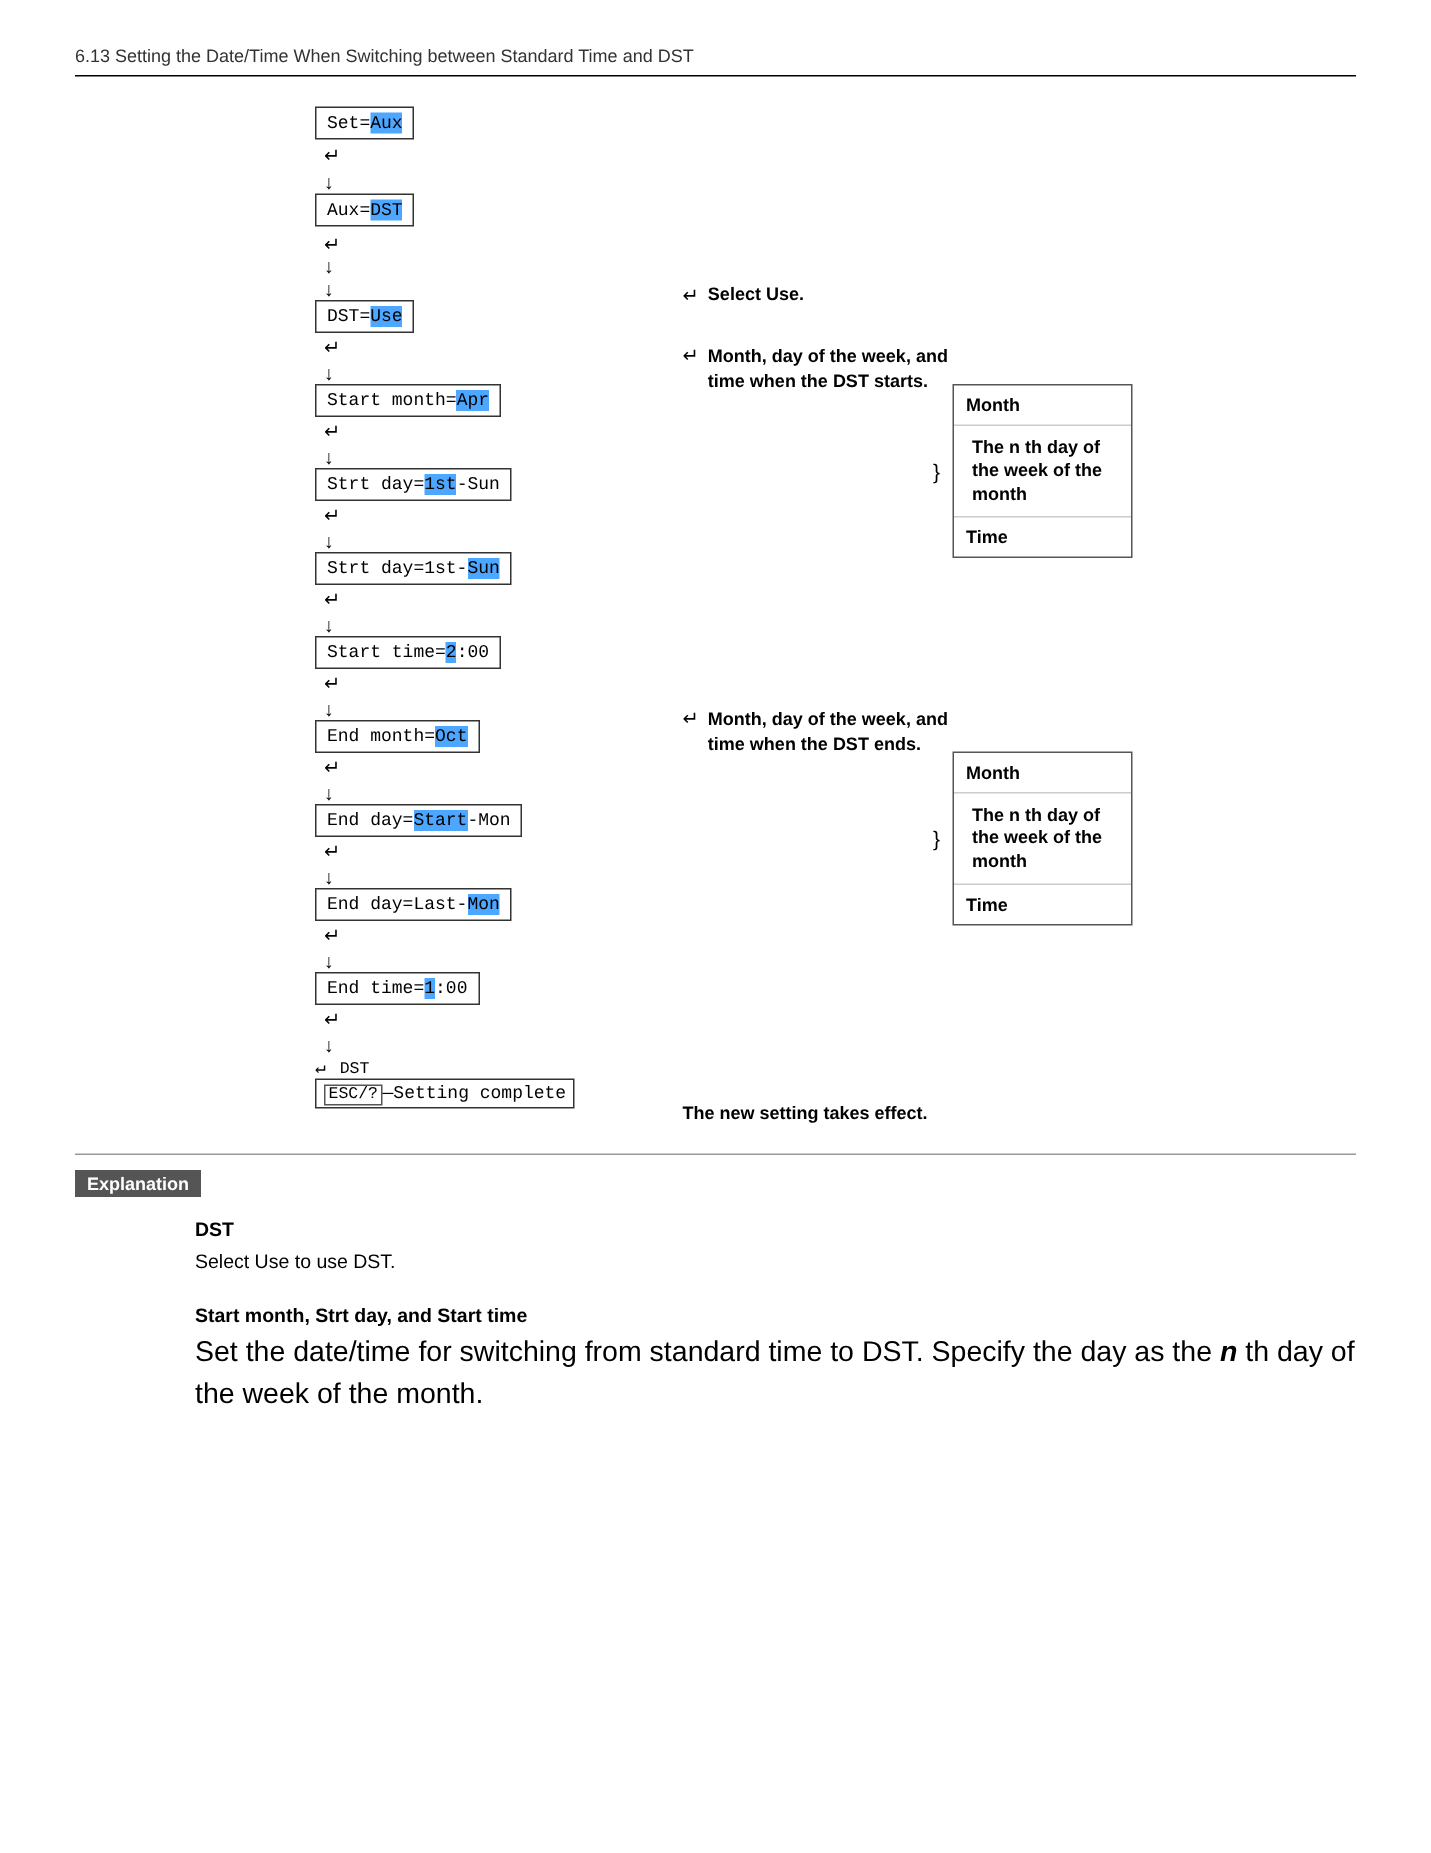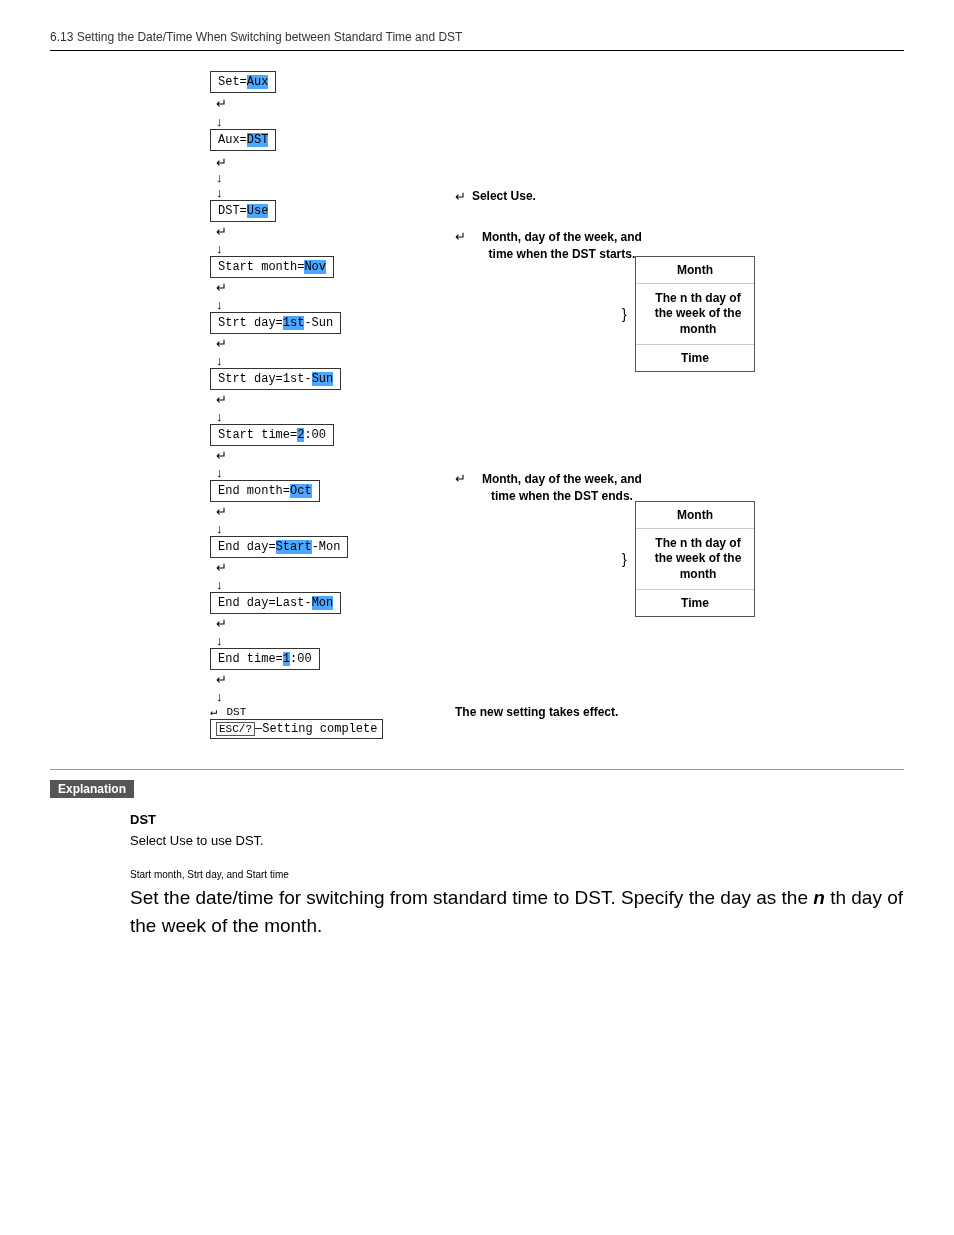--- a/index.html
+++ b/index.html
@@ -86,21 +86,20 @@
       font-family: 'Courier New', monospace;
       font-size: 12px;
     }
 
     
     .diag-outer {
       display: flex;
       flex-direction: row;
       margin-left: 160px;
       margin-top: 10px;
-      text-align: center;
     }
 
     .diag-left {
       width: 230px;
       display: flex;
       flex-direction: column;
       align-items: flex-start;
     }
 
     .node-box {
@@ -179,21 +178,21 @@
         <div style="display:flex;align-items:center;margin-bottom:2px;">
             <span style="font-size:13px;">↵</span>
           </div>
         <div style="display:flex;align-items:center;">
             <span style="font-size:13px;">↓</span>
           </div>
       </div>
 
       <div class="flow-node">
         <div class="node-box">
-          <code>Start month=<span class="inline-hl">Nov</span></code>
+          <code>Start month=<span class="inline-hl">Apr</span></code>
         </div>
       </div>
 
       <div style="display:flex;flex-direction:column;padding-left:6px;margin-top:2px;">
         <div style="display:flex;align-items:center;margin-bottom:2px;">
             <span style="font-size:13px;">↵</span>
           </div>
         <div style="display:flex;align-items:center;">
             <span style="font-size:13px;">↓</span>
           </div>
@@ -345,40 +344,40 @@
 
       <div style="position:absolute;top:430px;left:180px;border:1px solid #555;width:120px;">
         <div style="padding:6px 8px;font-size:12px;font-weight:bold;border-bottom:1px solid #ccc;">Month</div>
         <div style="height:60px;display:flex;align-items:center;justify-content:flex-end;padding-right:6px;position:relative;">
           <span style="position:absolute;left:-14px;top:0;bottom:0;display:flex;align-items:center;font-size:14px;">}</span>
           <span style="font-size:12px;font-weight:bold;max-width:100px;line-height:1.3;">The n th day of the week of the month</span>
         </div>
         <div style="padding:6px 8px;font-size:12px;font-weight:bold;border-top:1px solid #ccc;">Time</div>
       </div>
 
-      <div style="position:absolute;top:634px;left:0;display:flex;align-items:flex-start;">
+      <div style="position:absolute;top:664px;left:0;display:flex;align-items:flex-start;">
         <span style="font-size:12px;font-weight:bold;">The new setting takes effect.</span>
       </div>
 
     </div>
 
   </div>
 
   <div class="explanation-section" style="margin-top: 30px; padding-top:10px; border-top: 1px solid #999; margin-left:0; margin-right:0;">
     <div class="explanation-badge">Explanation</div>
 
     
     <div class="exp-block" style="margin-bottom:18px;">
       <h3 style="font-size:13px;font-weight:bold;margin-bottom:4px;margin-left:80px;">DST</h3>
       <p style="font-size:13px;margin-left:80px;">Select Use to use DST.</p>
     </div>
 
     
     <div class="exp-block" style="margin-bottom:18px;">
-      <h3 style="font-size:10px;font-weight:normal;margin-bottom:4px;margin-left:80px;">Start month, Strt day, and Start time</h3>
+      <h3 style="font-size:13px;font-weight:bold;margin-bottom:4px;margin-left:80px;">Start month, Strt day, and Start time</h3>
       <p style="font-size:19px;margin-left:80px;line-height:1.5;">Set the date/time for switching from standard time to DST. Specify the day as the <em style="font-style:italic;font-weight:bold;">n</em> th day of the week of the month.</p>
     </div>
 
     
     <div class="exp-block" style="margin-bottom:18px;">
     </div>
   </div>
 
 
 </div>

